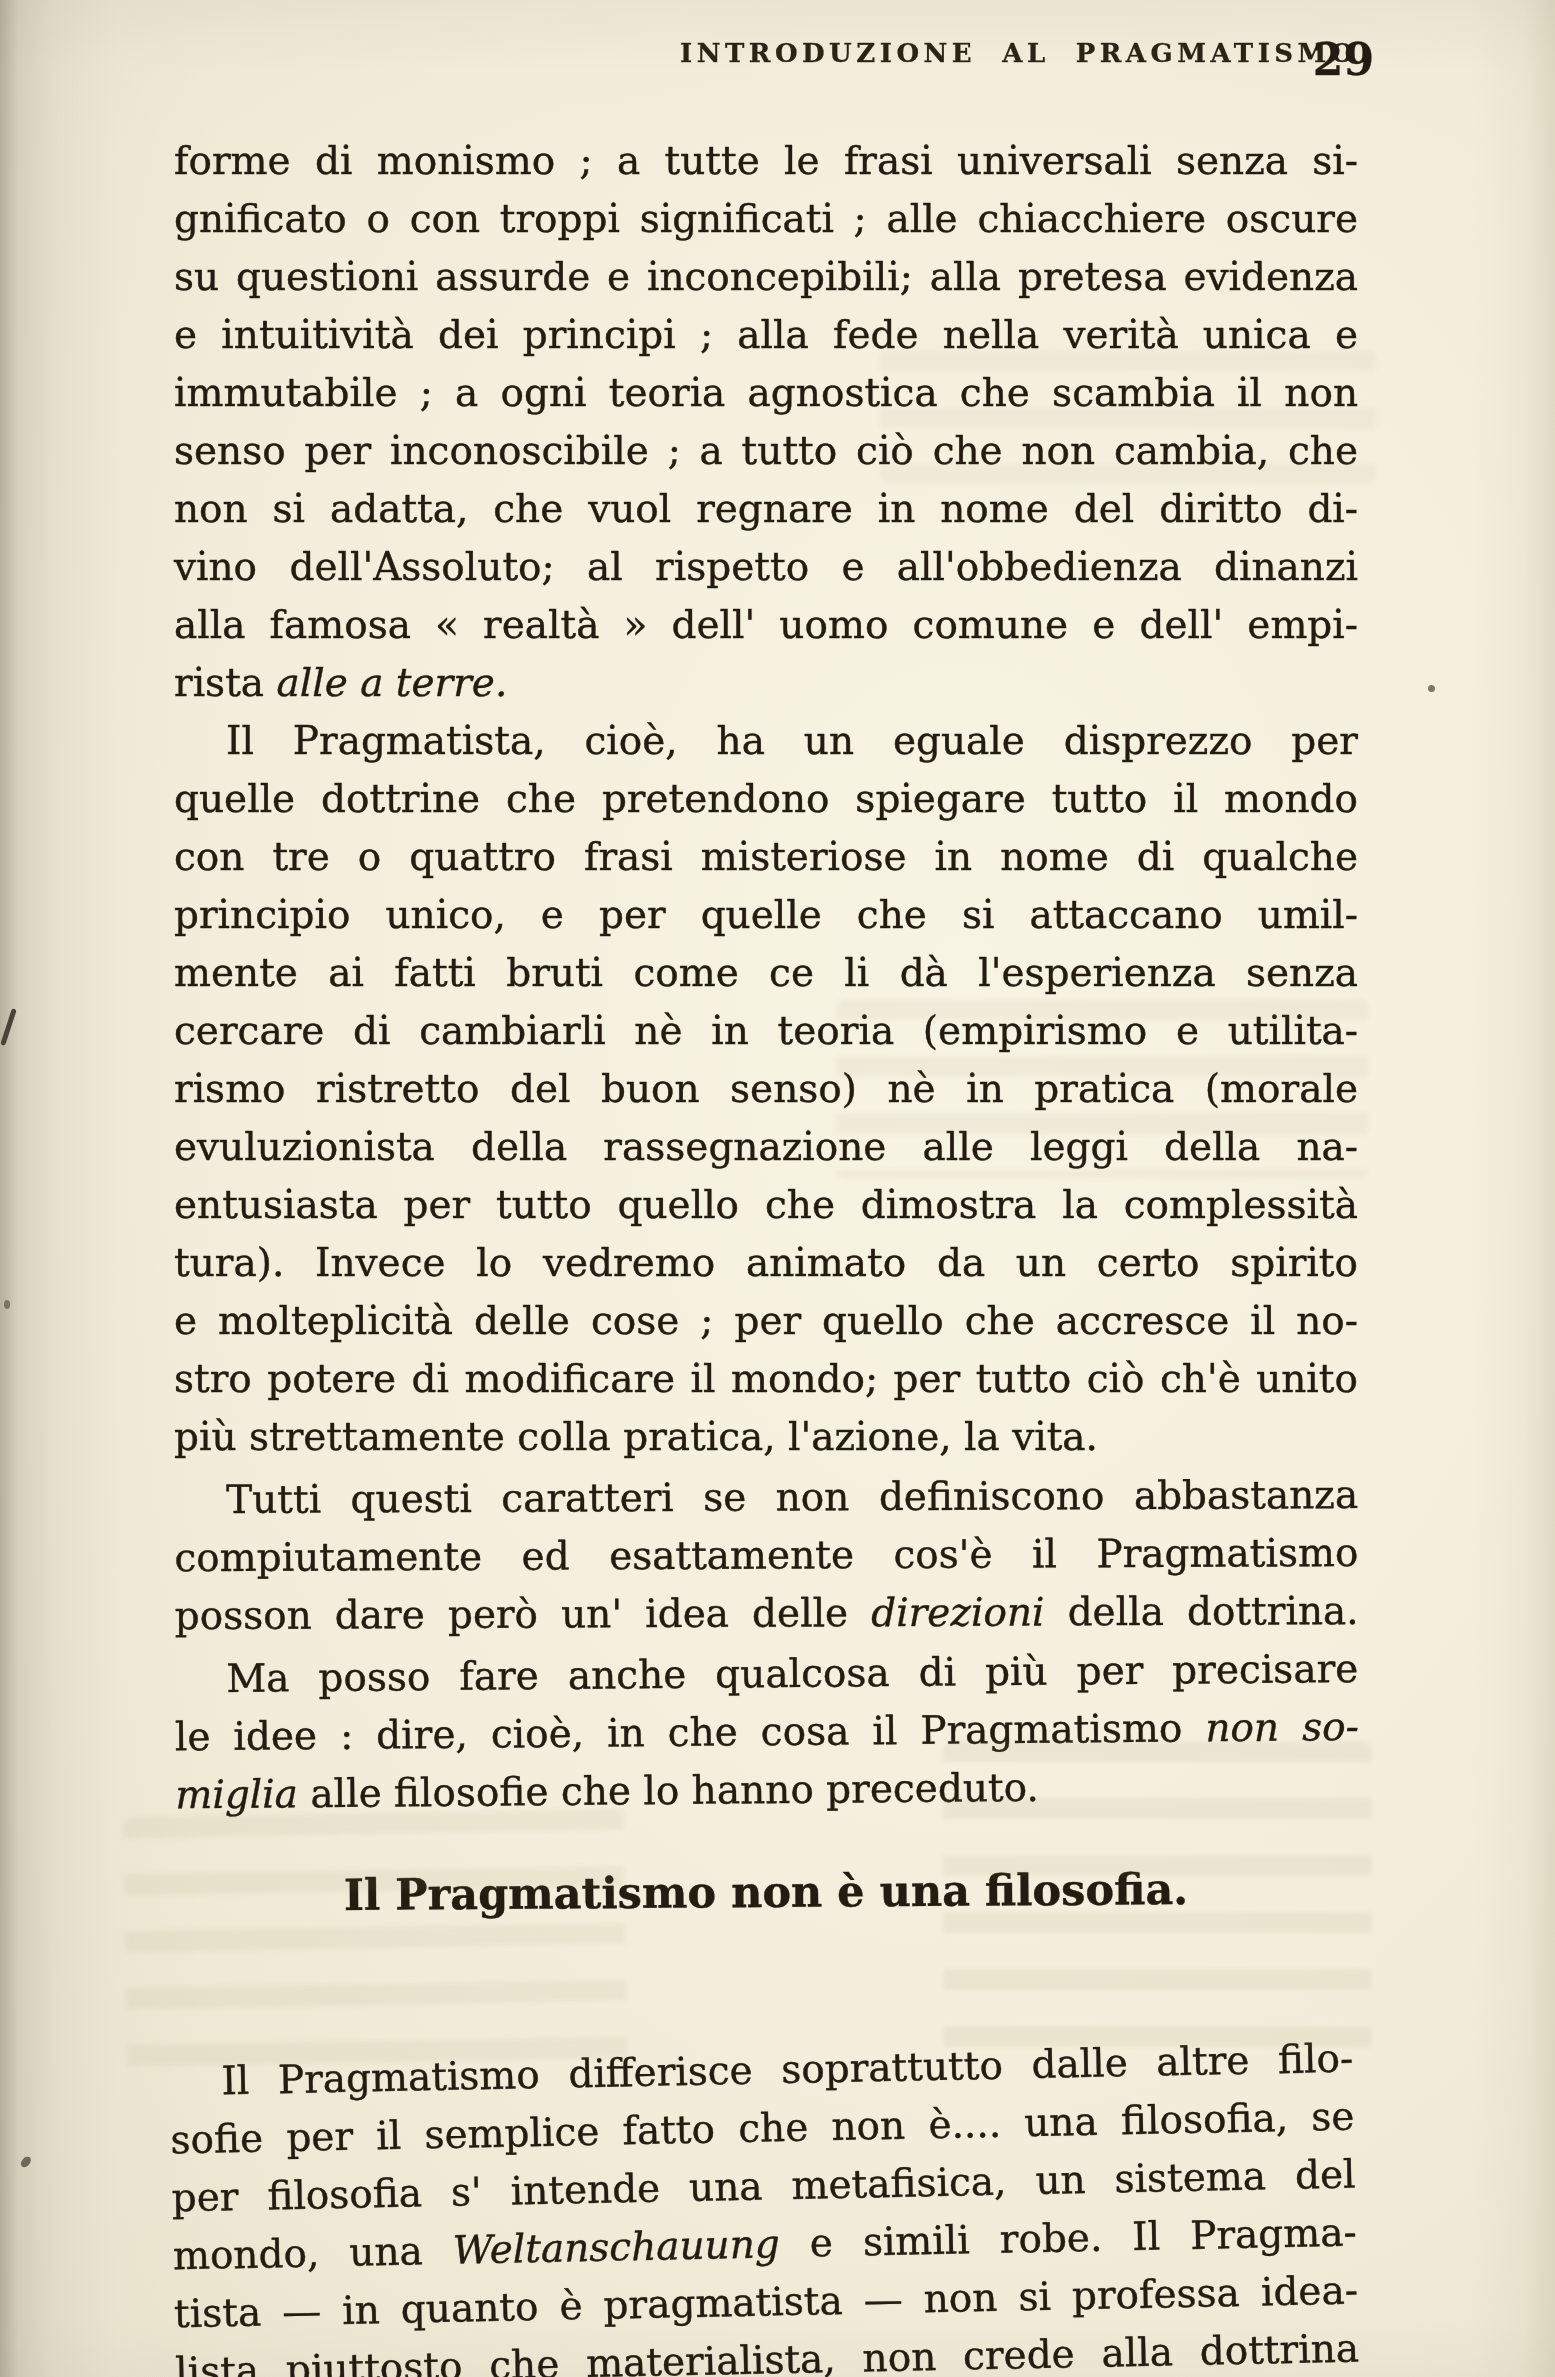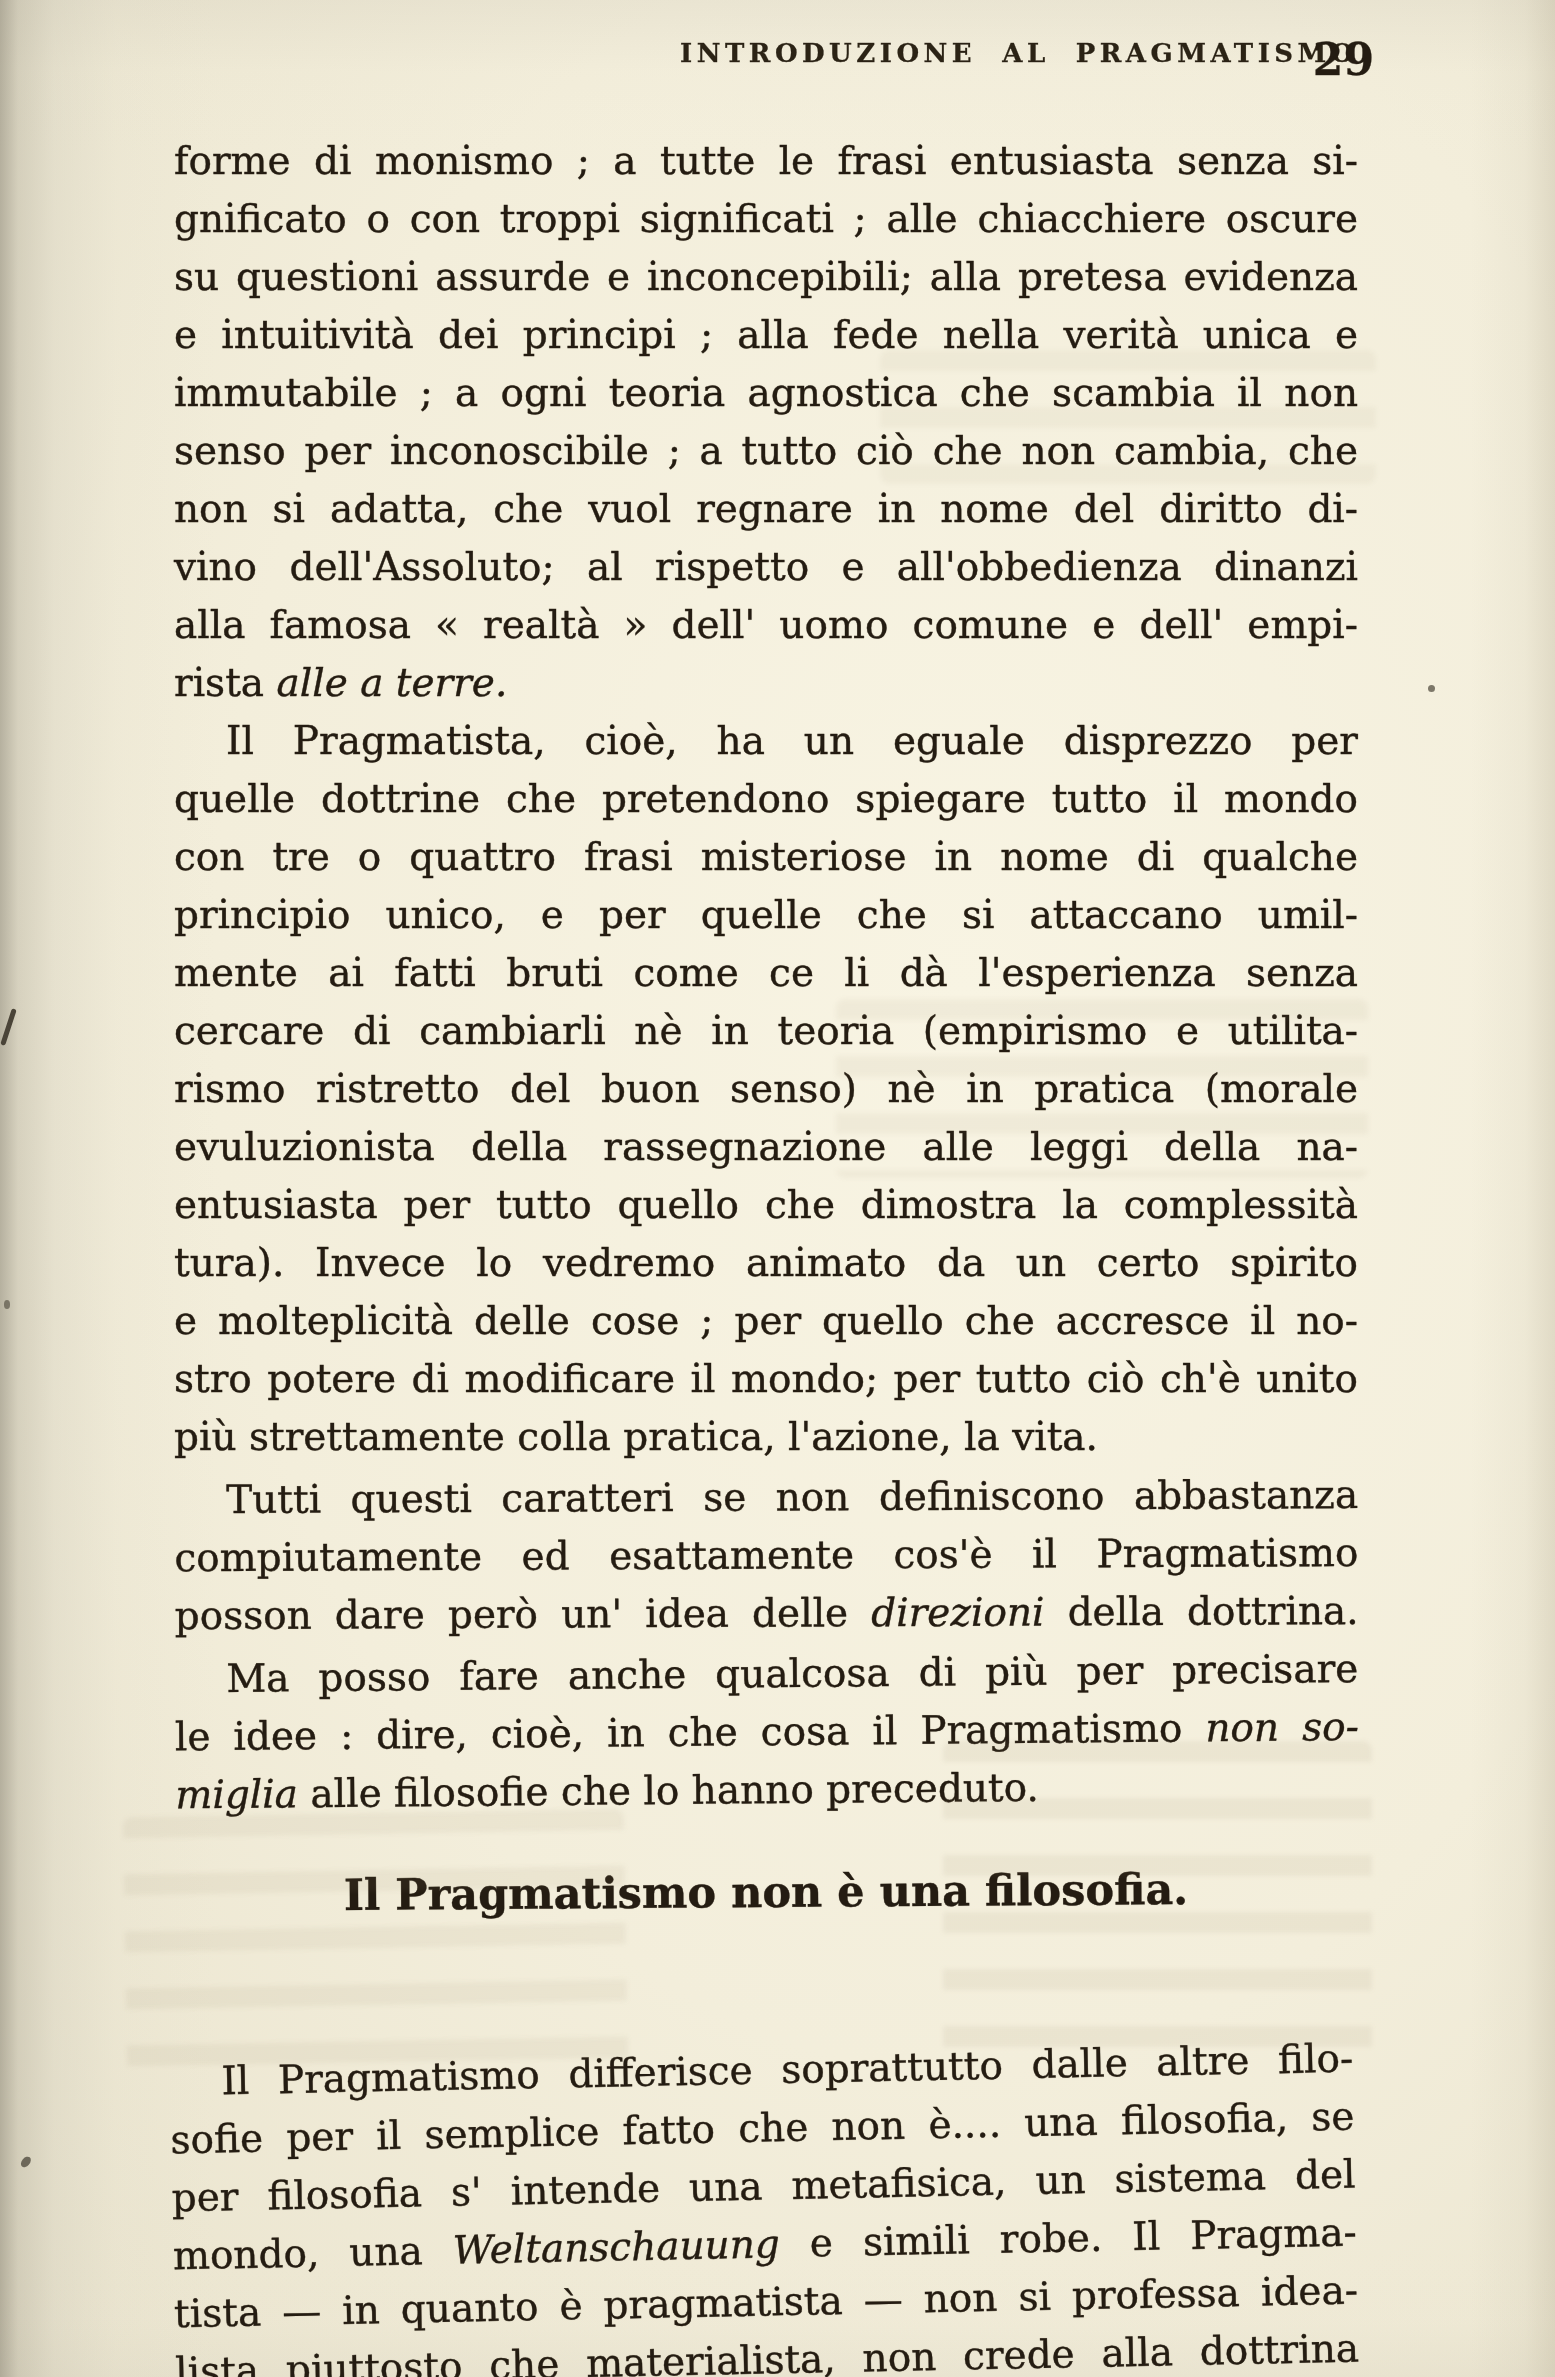--- a/index.html
+++ b/index.html
@@ -80,21 +80,21 @@
 
 <div class="page">
 
   <div class="running-head-row">
     <div class="running-title">INTRODUZIONE AL PRAGMATISMO</div>
     <div class="page-number">29</div>
   </div>
 
   <div class="text-col">
       <div class="para">
-        <div class="line"><span>forme di monismo ; a tutte le frasi entusiasta senza si-</span></div>
+        <div class="line"><span>forme di monismo ; a tutte le frasi universali senza si-</span></div>
         <div class="line"><span>gnificato o con troppi significati ; alle chiacchiere oscure</span></div>
         <div class="line"><span>su questioni assurde e inconcepibili; alla pretesa evidenza</span></div>
         <div class="line"><span>e intuitività dei principi ; alla fede nella verità unica e</span></div>
         <div class="line"><span>immutabile ; a ogni teoria agnostica che scambia il non</span></div>
         <div class="line"><span>senso per inconoscibile ; a tutto ciò che non cambia, che</span></div>
         <div class="line"><span>non si adatta, che vuol regnare in nome del diritto di-</span></div>
         <div class="line"><span>vino dell'Assoluto; al rispetto e all'obbedienza dinanzi</span></div>
         <div class="line"><span>alla famosa « realtà » dell' uomo comune e dell' empi-</span></div>
         <div class="line short"><span>rista </span><i>alle a terre.</i></div>
       </div>

